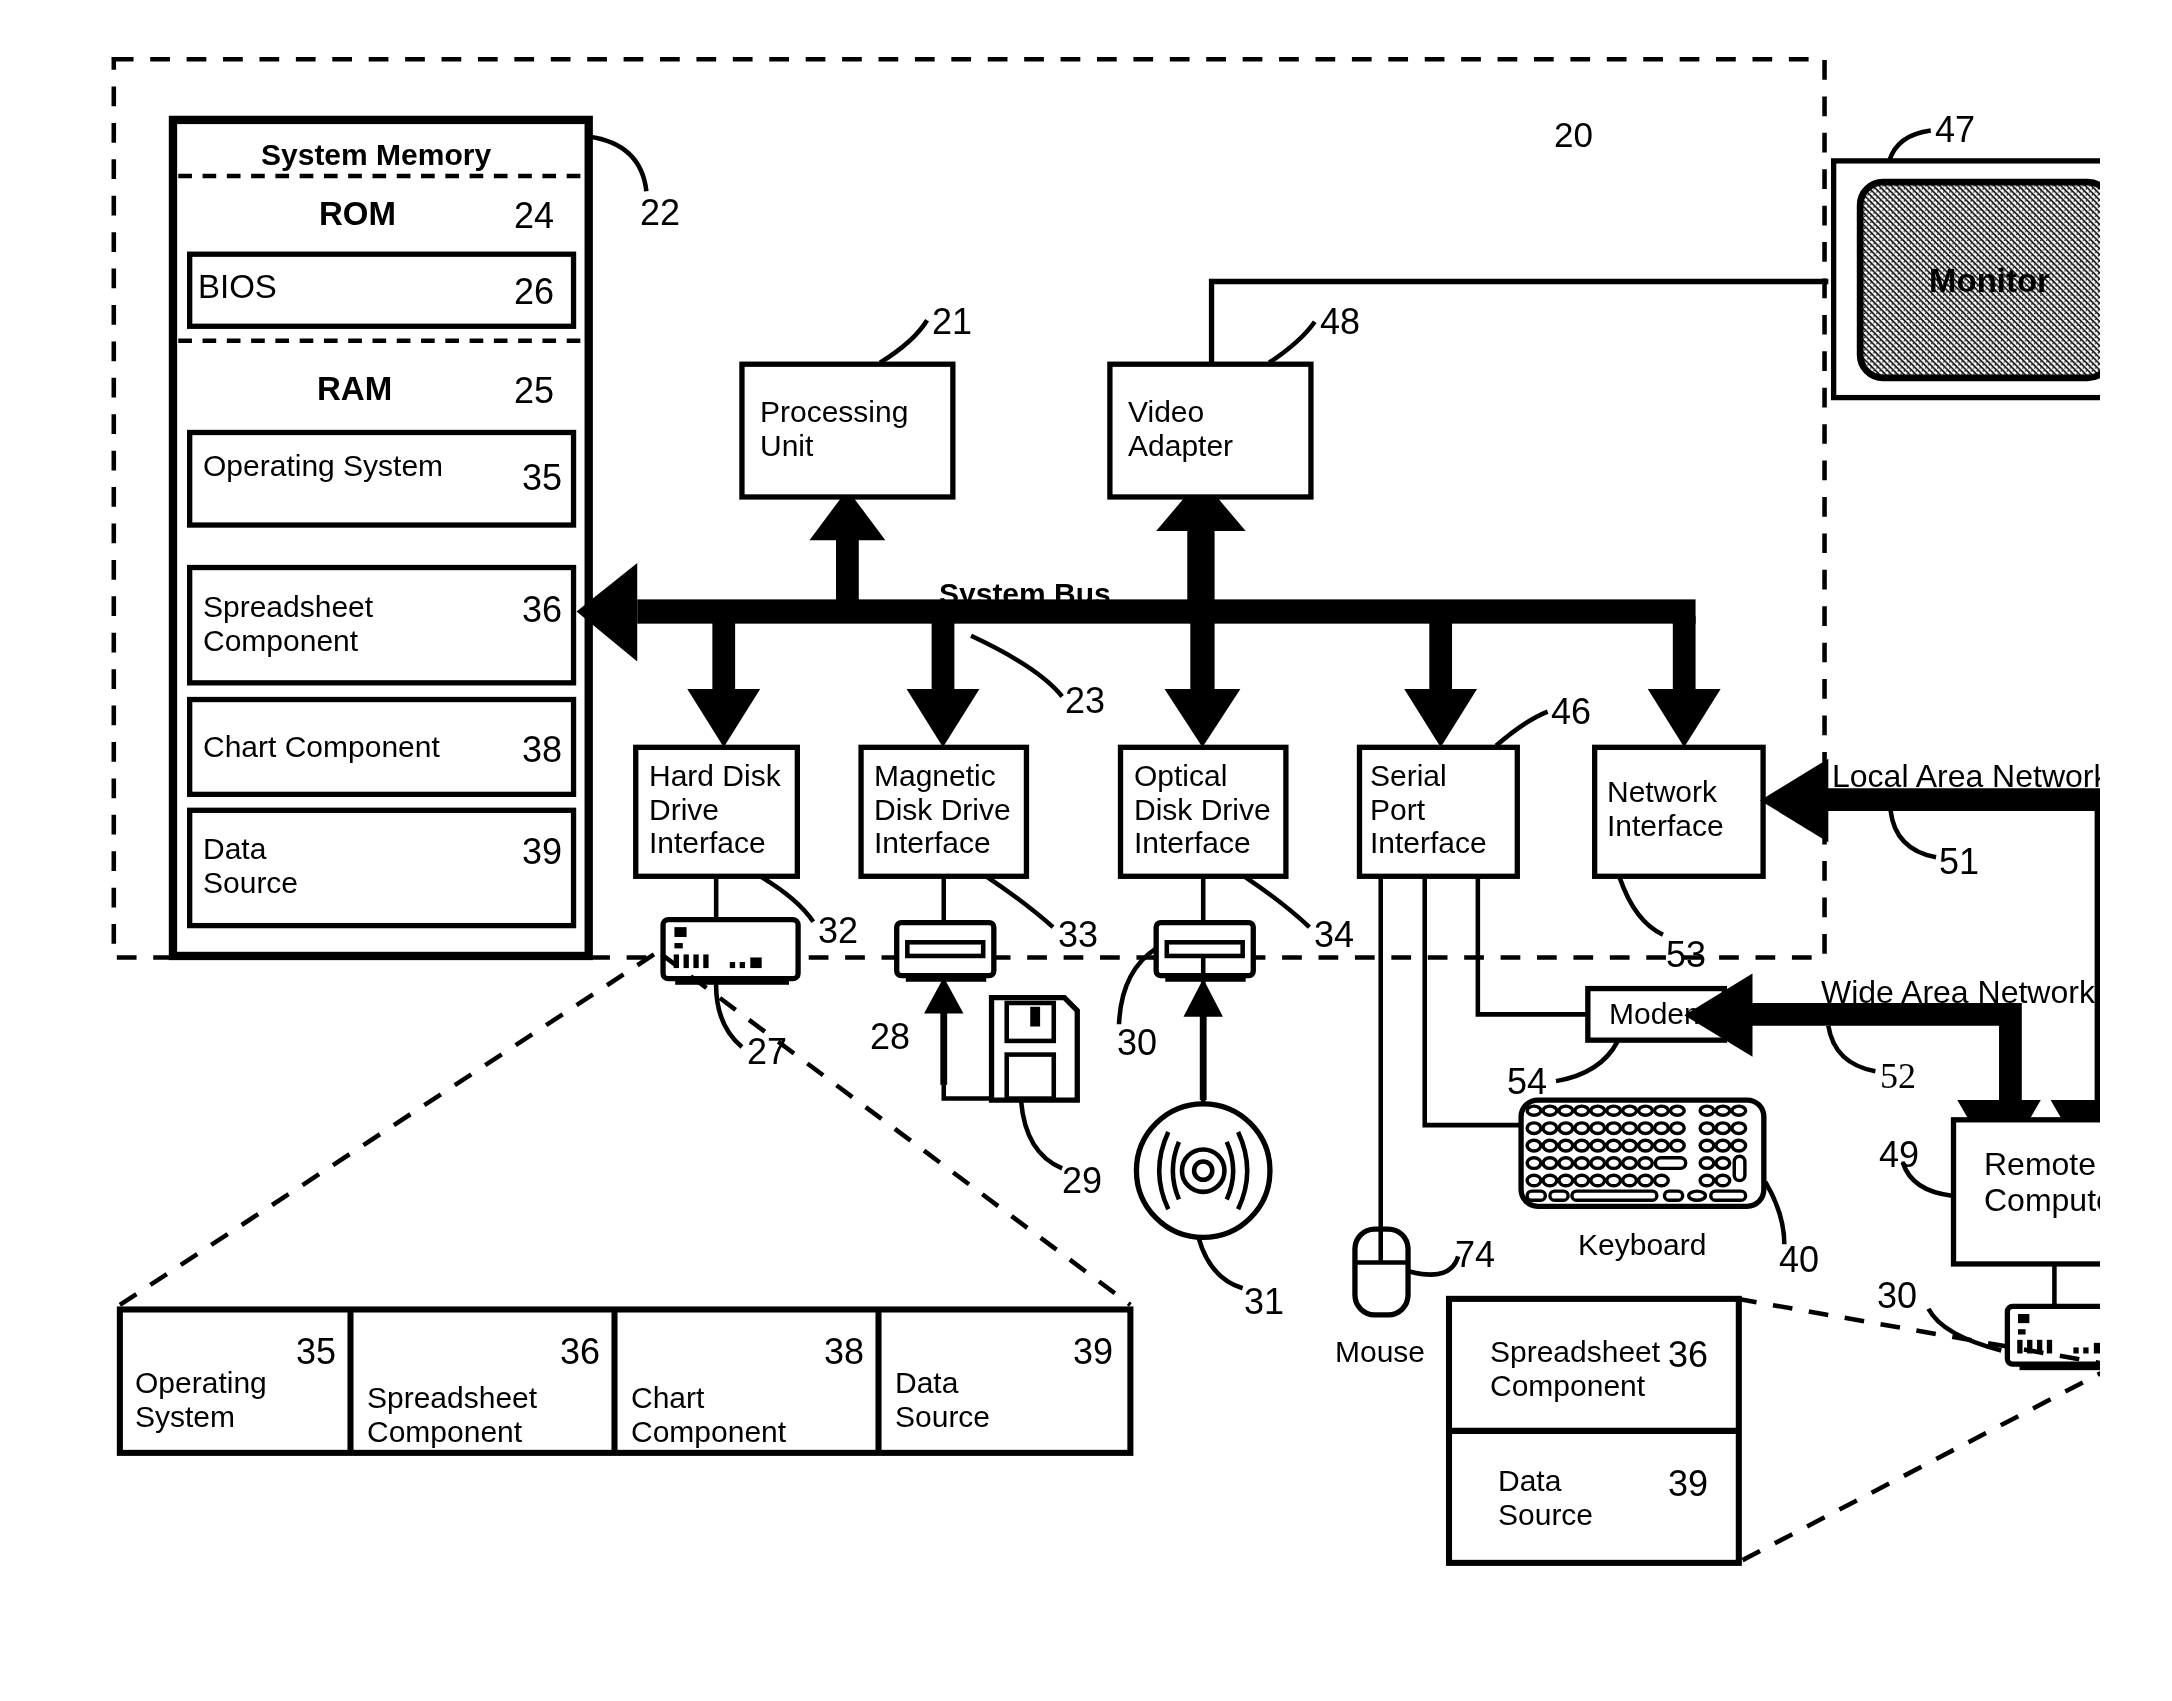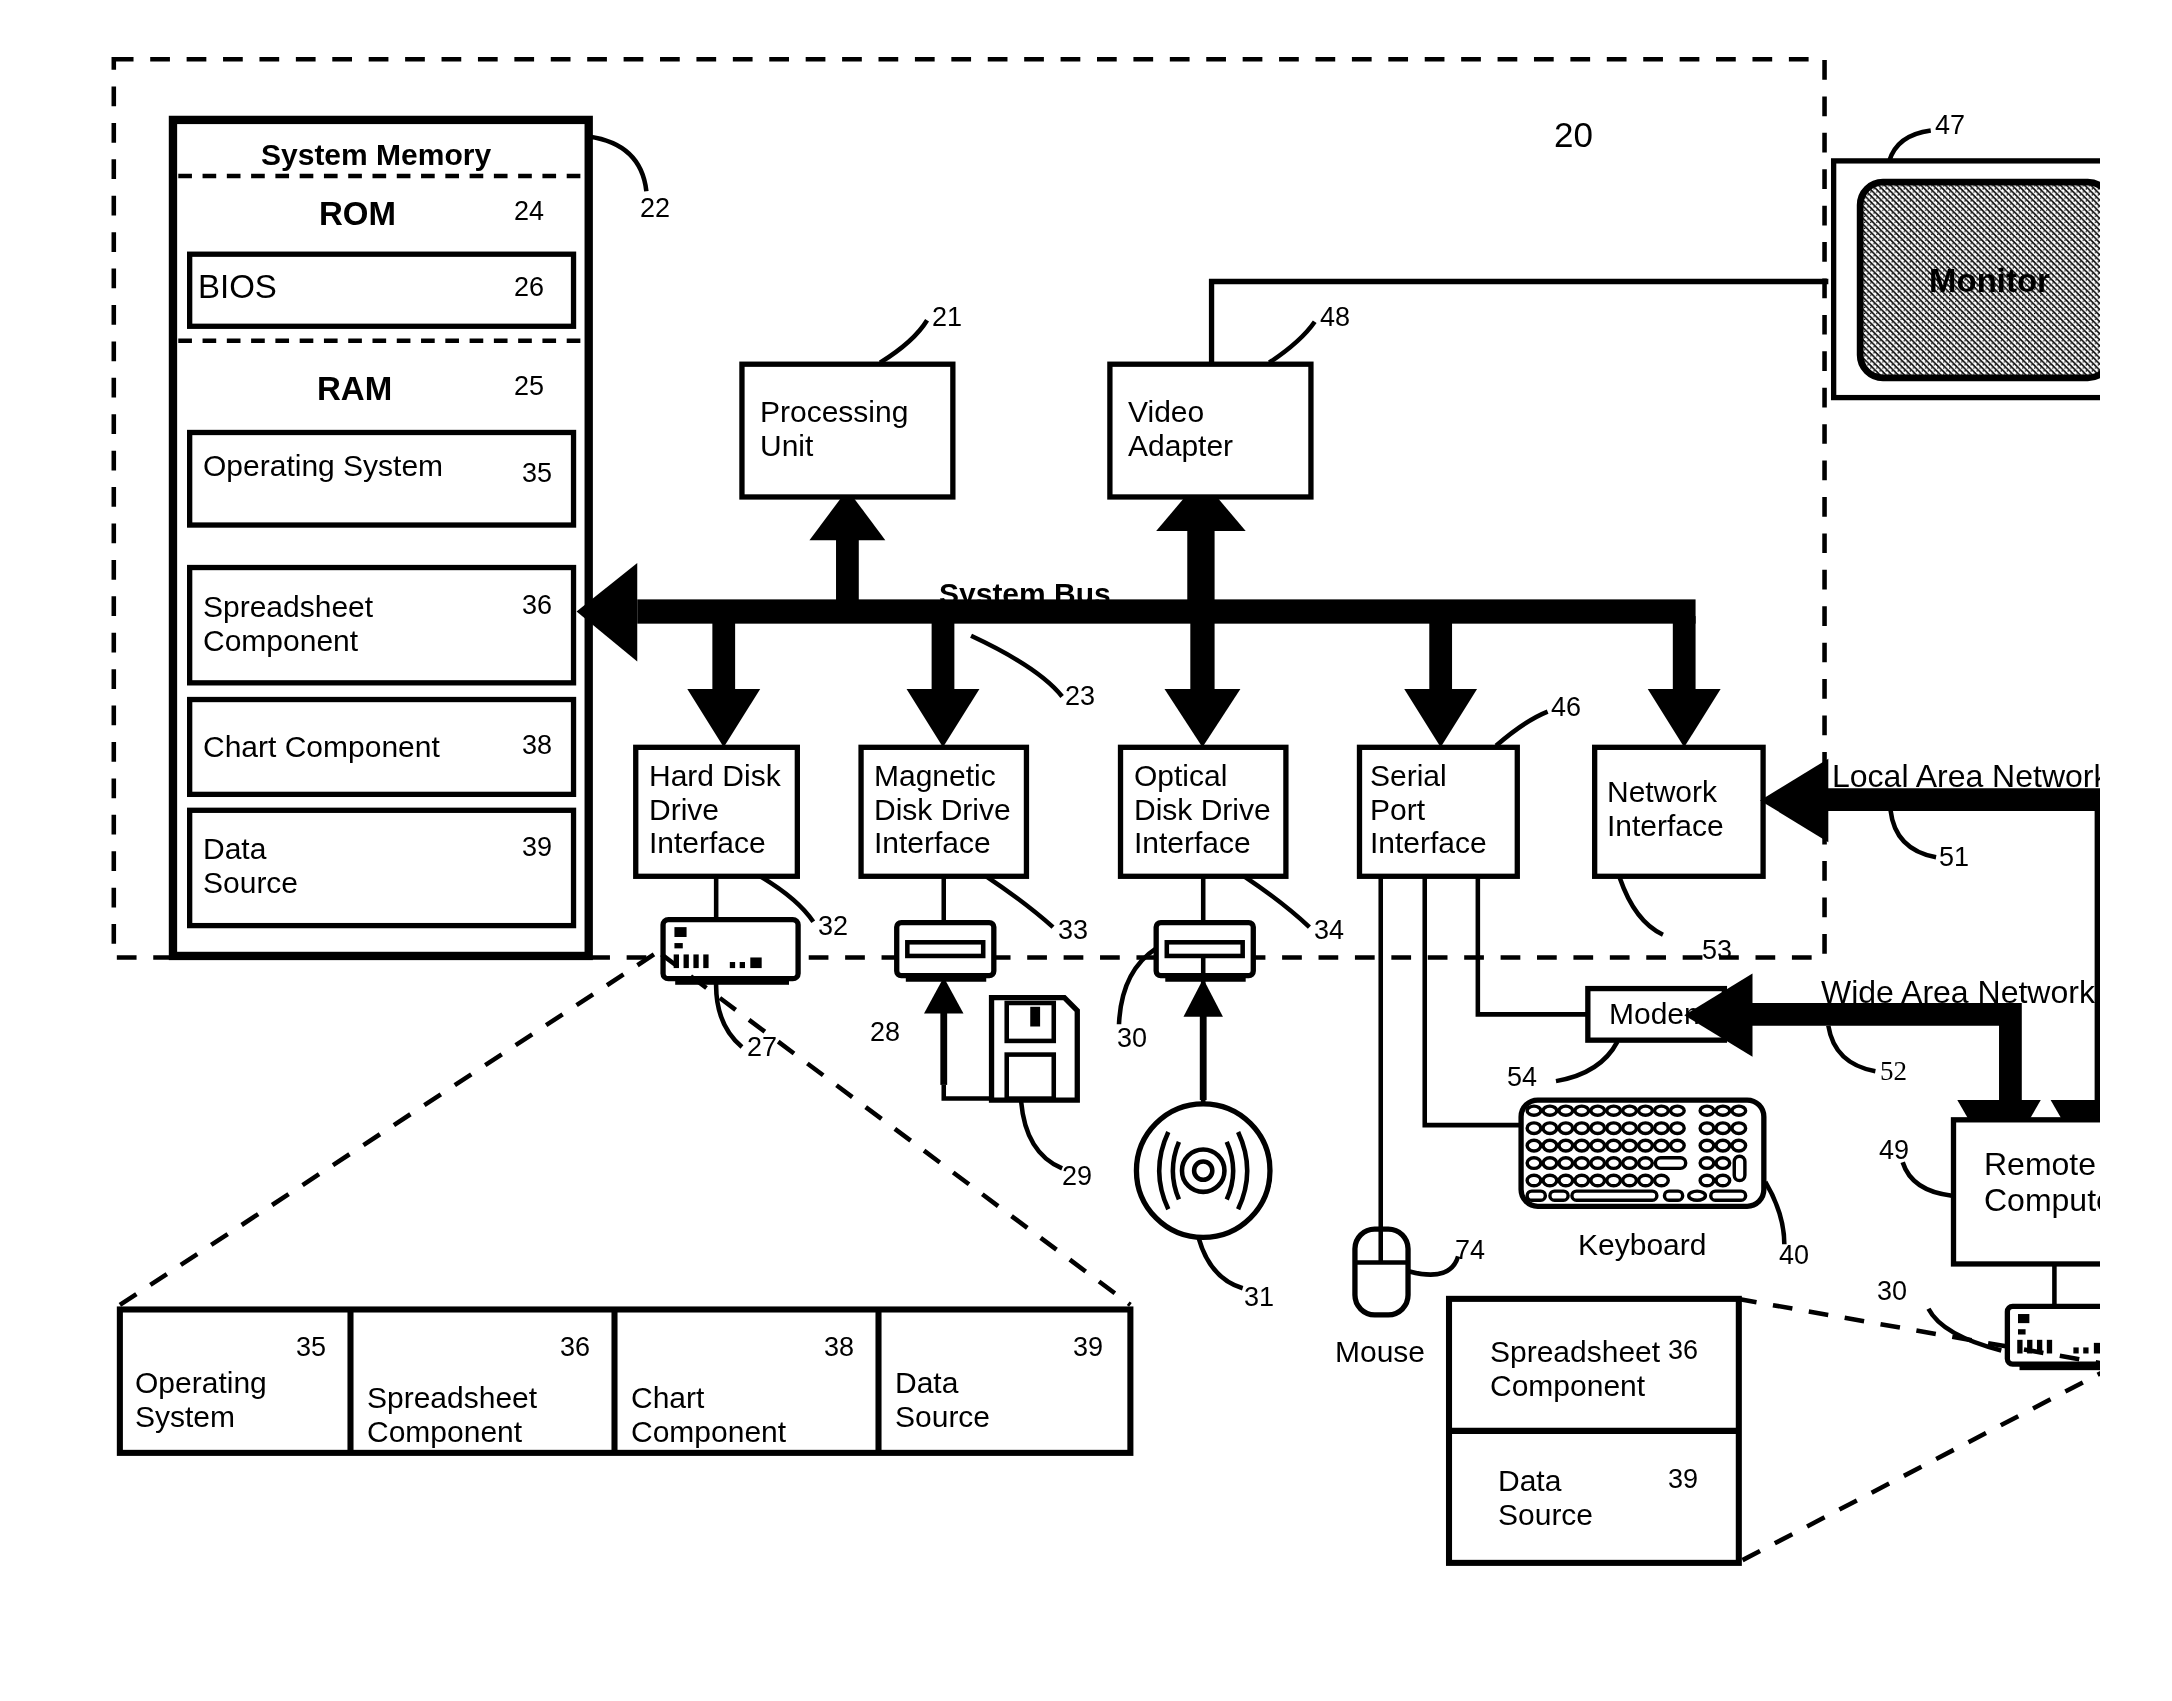--- a/index.html
+++ b/index.html
@@ -2,21 +2,21 @@
 <html style="font-size:12px"><head>
 <meta charset="utf-8">
 <style>
   html,body{margin:0;padding:0;background:#fff;}
   body{font-family:"Liberation Sans",sans-serif;}
   #stage{position:relative;width:2100px;height:1701px;background:#ffffff;overflow:hidden;}
   #svgroot{position:absolute;left:0;top:0;width:2172px;height:1701px;}
   .txt{position:absolute;color:#000;font-family:"Liberation Sans",sans-serif;line-height:1.12;white-space:pre;}
   .boxlabel{font-size:30px;}
   .boxlabel-b{font-size:30px;font-weight:bold;}
-  .refnum{font-size:27px;}
+  .refnum{font-size:36px;}
   .bigref{font-size:35px;}
   .devlabel{font-size:30px;}
   .netlabel{font-size:32px;}
   .buslabel{font-size:30px;font-weight:bold;}
 </style>
 </head>
 <body>
 
 <div id="stage">
 
@@ -341,21 +341,21 @@
 Interface</div>
   <div class="txt refnum" style="left:1314px;top:915px;">34</div>
 
   <div class="txt boxlabel" style="left:1370px;top:759px;">Serial
 Port
 Interface</div>
   <div class="txt refnum" style="left:1551px;top:692px;">46</div>
 
   <div class="txt boxlabel" style="left:1607px;top:775px;">Network
 Interface</div>
-  <div class="txt refnum" style="left:1666px;top:935px;margin-left:36px;">53</div>
+  <div class="txt refnum" style="left:1666px;top:935px;">53</div>
 
   <div class="txt refnum" style="left:747px;top:1032px;">27</div>
   <div class="txt refnum" style="left:870px;top:1017px;">28</div>
   <div class="txt refnum" style="left:1117px;top:1023px;">30</div>
   <div class="txt refnum" style="left:1062px;top:1161px;">29</div>
   <div class="txt refnum" style="left:1244px;top:1282px;">31</div>
 
   <div class="txt devlabel" style="left:1335px;top:1335px;">Mouse</div>
   <div class="txt refnum" style="left:1455px;top:1235px;">74</div>
 

